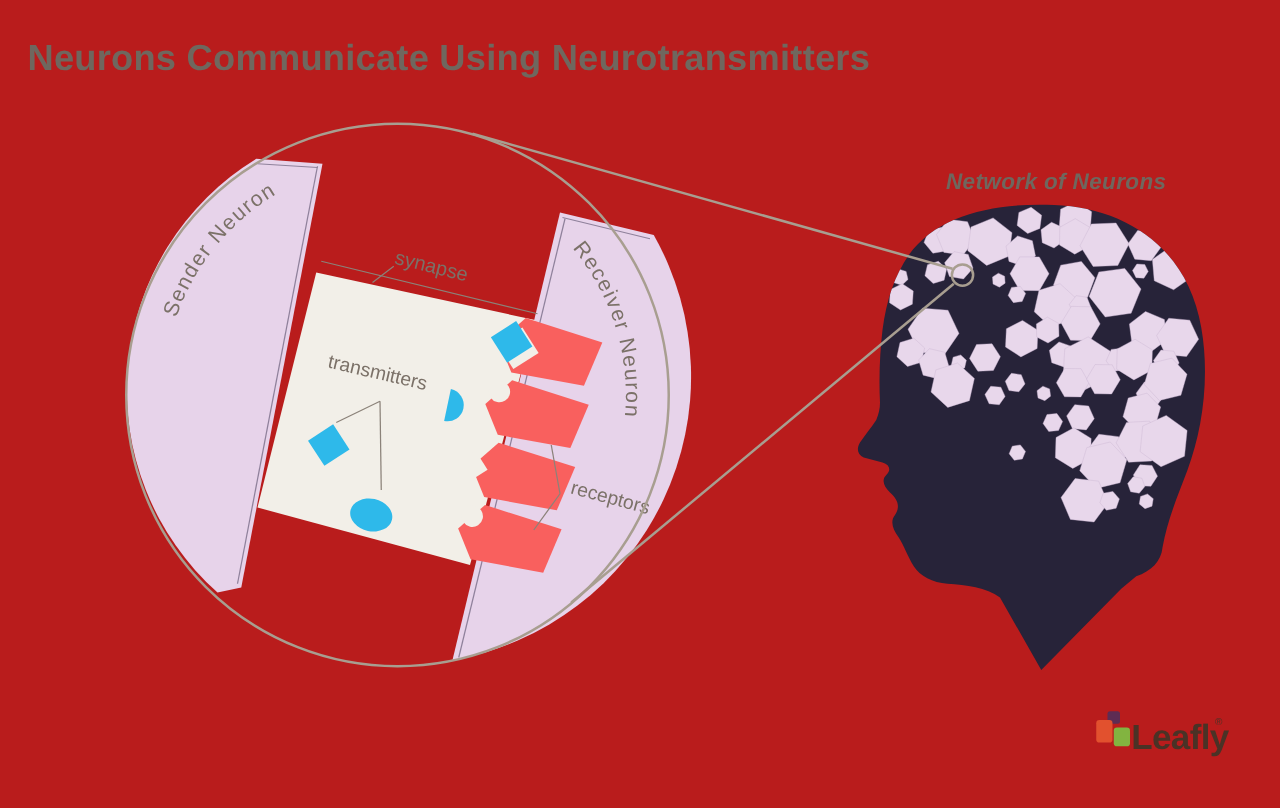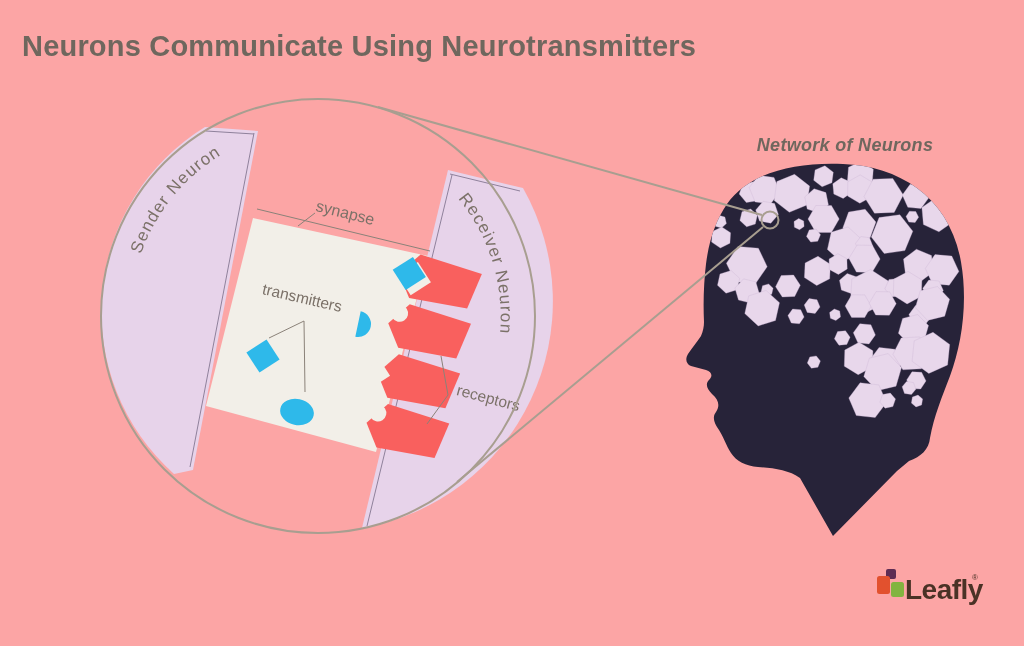--- a/index.html
+++ b/index.html
@@ -1,16 +1,16 @@
 <!DOCTYPE html>
 <html style="--background: #ffffff; --title_text: #6f675e; --label_text: #7b7168; --outline: #a89e90; --pointer_line: #8b8279; --neuron_fill: #e7d3ea; --neuron_edge: #8f819b; --synapse_fill: #f2efe8; --receptor_fill: #f9605e; --transmitter_fill: #2eb9ea; --head_fill: #272339; --hexagon_fill: #e8d7eb; --hexagon_stroke: #c9b4d2; --logo_text: #4a3226; --logo_orange: #e2512e; --logo_green: #82b440; --logo_purple: #5e2c53;"><head>
 <meta charset="utf-8">
 <style>
   html,body{margin:0;padding:0;background:#fff;}
-  .stage{position:relative;width:1024px;height:646px;background:#fca5a5;overflow:hidden;
+  .stage{position:relative;width:1024px;height:646px;background:#b91c1c;overflow:hidden;
          font-family:"Liberation Sans",sans-serif;}
   svg text{font-family:"Liberation Sans",sans-serif;}
   .title-text{font-size:29px;font-weight:bold;fill:var(--title_text);letter-spacing:.2px;}
   .caption-text{font-size:18px;font-weight:bold;font-style:italic;fill:var(--title_text);letter-spacing:.3px;}
   .lbl{fill:var(--label_text);}
   .arc-lbl{font-size:17px;fill:var(--label_text);letter-spacing:1.2px;}
   .thin{stroke:var(--pointer_line);stroke-width:1;fill:none;}
   .callout{stroke:var(--outline);stroke-width:2;fill:none;}
   .logo-word{font-size:28px;font-weight:bold;fill:var(--logo_text);letter-spacing:-0.5px;}
   .logo-reg{font-size:8px;fill:var(--logo_text);}

